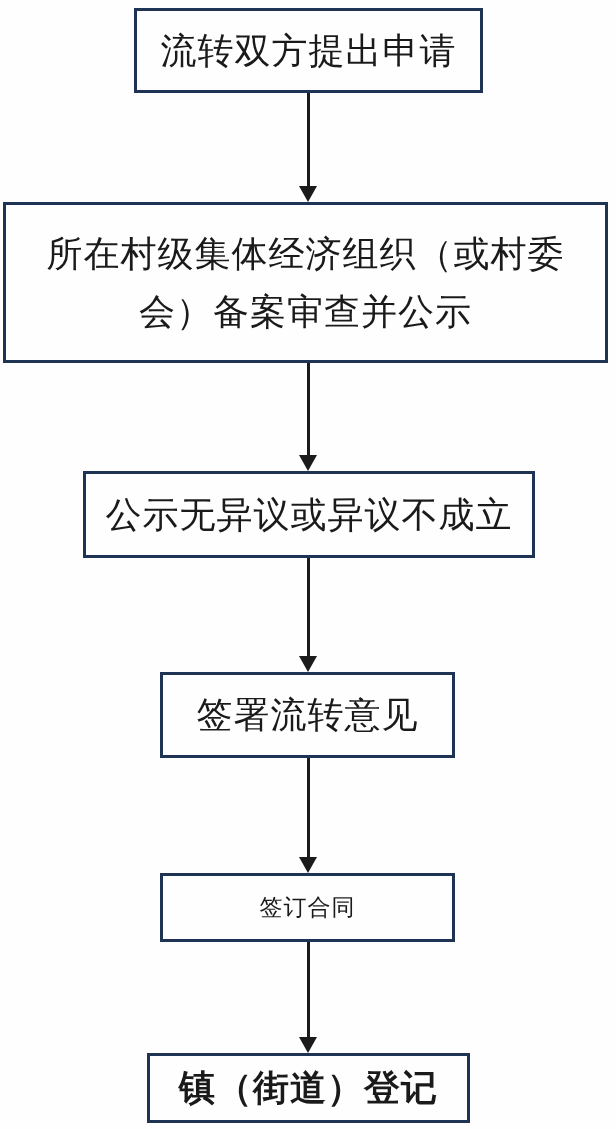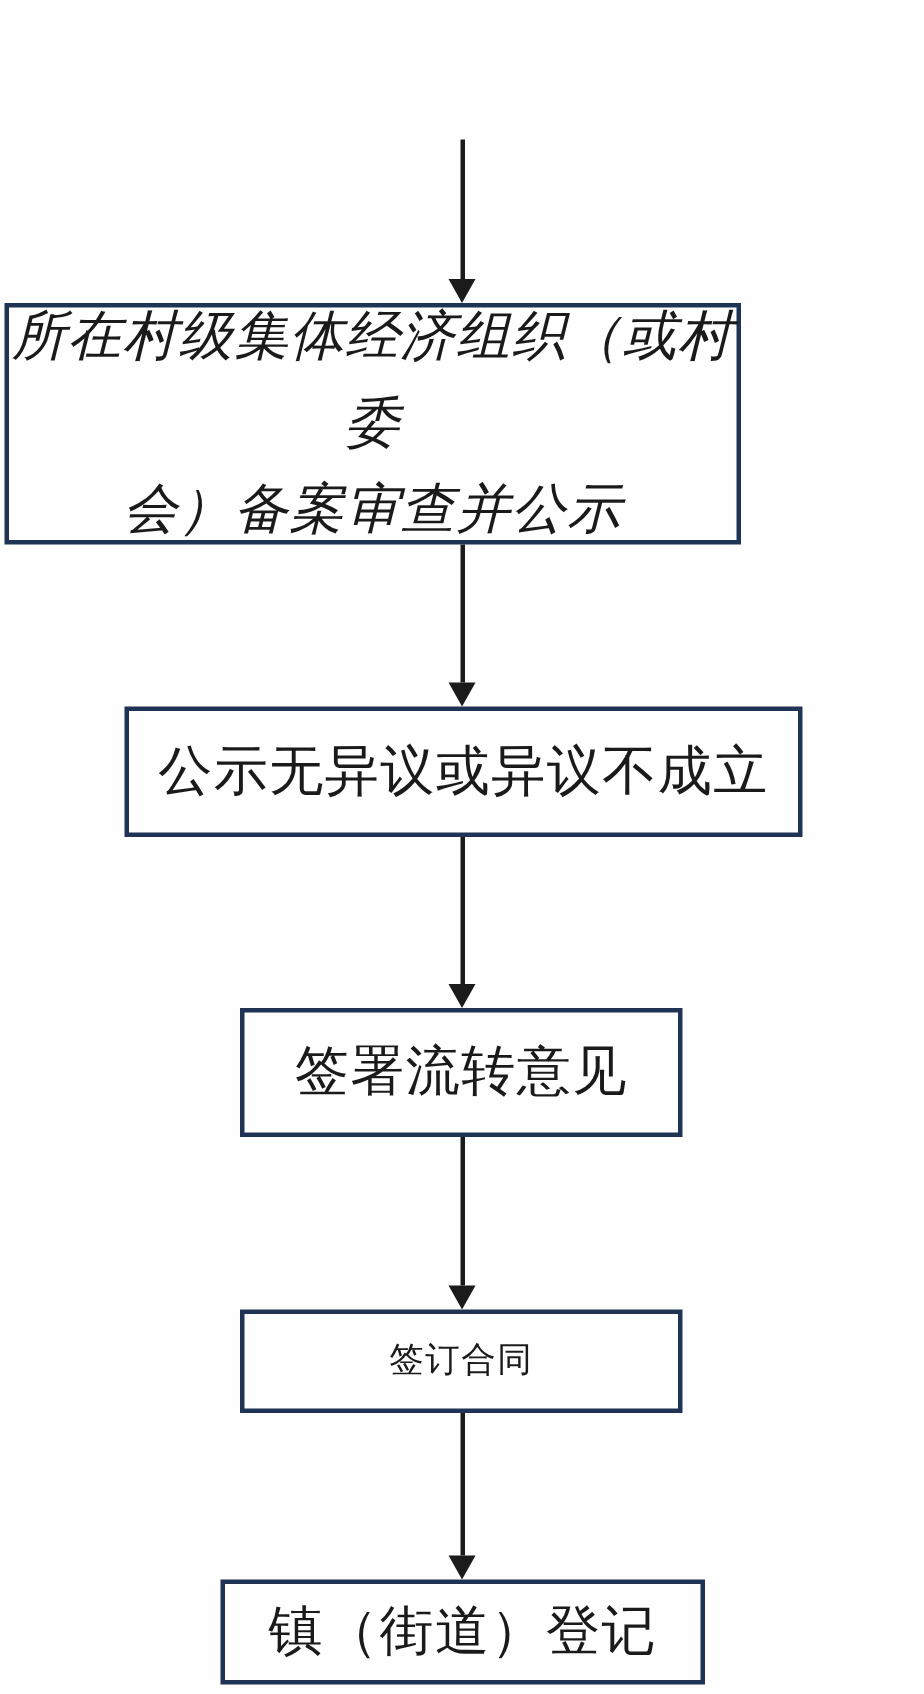--- a/index.html
+++ b/index.html
@@ -30,25 +30,25 @@
     align-items: center;
     justify-content: center;
     text-align: center;
     color: var(--text);
     font-size: 36px;
     line-height: 1.6;
     letter-spacing: 1px;
     white-space: pre-line;
   }
   .b1 { left: 134px; top: 8px;    width: 349px; height: 85px;  }
-  .b2 { left: 3px;   top: 202px;  width: 491px; height: 161px; font-style: italic; }
+  .b2 { left: 3px;   top: 202px;  width: 605px; height: 161px; }
   .b3 { left: 83px;  top: 471px;  width: 452px; height: 87px;  }
   .b4 { left: 160px; top: 672px;  width: 295px; height: 86px; justify-content: center;  }
   .b5 { left: 160px; top: 873px;  width: 295px; height: 69px;  font-size: 23px; }
-  .b6 { left: 147px; top: 1053px; width: 323px; height: 70px;  }
+  .b6 { left: 147px; top: 1053px; width: 323px; height: 70px; font-weight: bold;  }
 
   .arrow {
     position: absolute;
     left: 299px;            
     width: 18px;
     display: flex;
     flex-direction: column;
     align-items: center;
   }
   .arrow .shaft {
@@ -67,20 +67,23 @@
   .a2 { top: 363px; height: 108px; }
   .a3 { top: 558px; height: 114px; }
   .a4 { top: 758px; height: 115px; }
   .a5 { top: 942px; height: 111px; }
 </style>
 </head>
 <body>
 
 <div class="canvas">
 
+  <div class="flow-box b1">
+    <span>流转双方提出申请</span>
+  </div>
 
   <div class="arrow a1">
     <div class="shaft"></div>
     <div class="head"></div>
   </div>
 
   <div class="flow-box b2">
     <span>所在村级集体经济组织（或村委
 会）备案审查并公示</span>
   </div>

